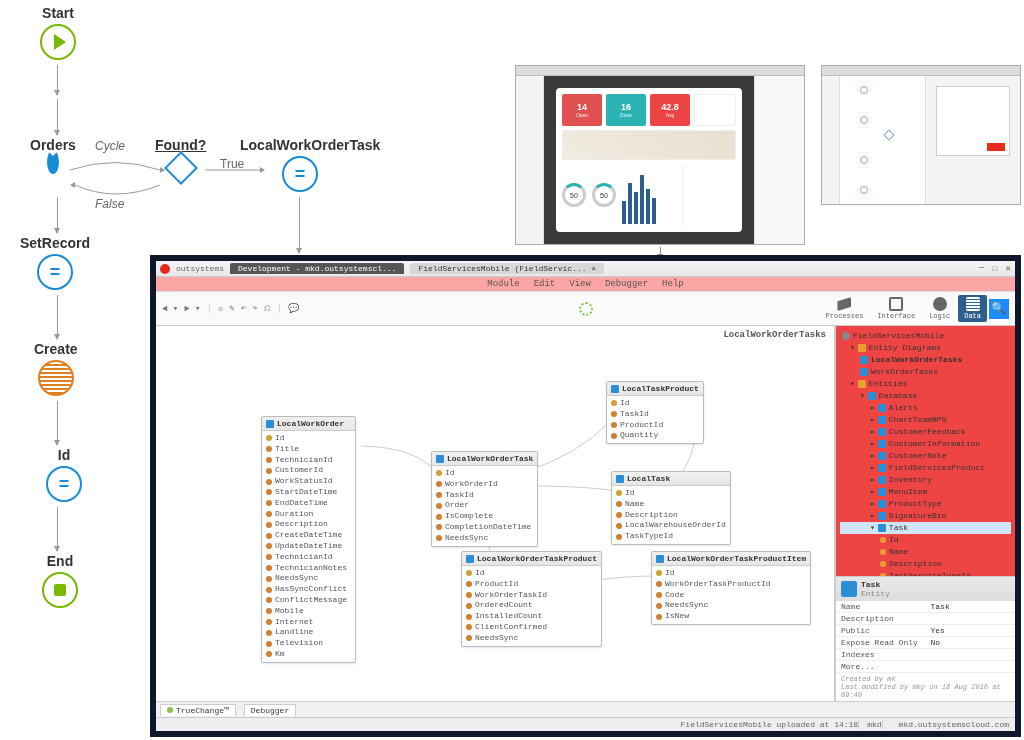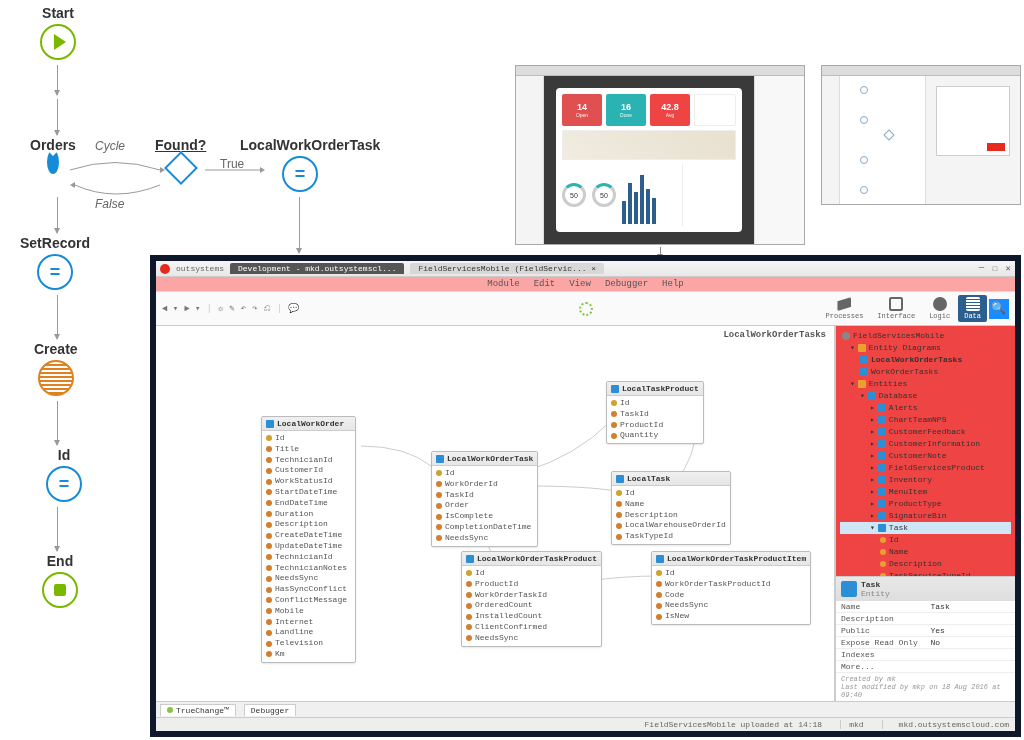--- a/index.html
+++ b/index.html
@@ -65,21 +65,21 @@
 .props-h { background: linear-gradient(#e8e8e8,#dedede); padding: 3px 5px; display: flex; align-items: center; gap: 4px; }
 .props-hic { width: 16px; height: 16px; background: #2c8fd6; border-radius: 2px; }
 .props-grid { display: grid; grid-template-columns: 1fr 1fr; }
 .props-grid > div { padding: 1px 5px; border-bottom: 1px solid #eee; }
 .props-grid .k { color: #555; }
 .props-foot { padding: 2px 5px; color: #999; font-size: 7px; font-style: italic; }
 
 .ide-bottom { display: flex; border-top: 1px solid #ccc; background: #f0f0f0; height: 16px; align-items: center; padding: 0 4px; gap: 8px; font-size: 8px; }
 .btab { background: #fff; border: 1px solid #ccc; border-bottom: none; padding: 1px 6px; display: flex; align-items: center; gap: 3px; }
 .gdot { width: 6px; height: 6px; background: #8bc34a; border-radius: 50%; }
-.ide-status { height: 14px; background: #eee; border-top: 1px solid #ccc; display: flex; align-items: center; justify-content: flex-end; padding: 0 6px; gap: 18px; font-size: 8px; color: #666; }
+.ide-status { height: 14px; background: #eee; border-top: 1px solid #ccc; display: flex; align-items: center; justify-content: flex-end; padding: 0 6px; gap: 0; font-size: 8px; color: #666; }
 
 
 .thumbs { position: absolute; right: 3px; top: 65px; display: flex; gap: 16px; align-items: flex-start; }
 .thumb { border: 1px solid #aaa; background: #fff; }
 .thumb.big { width: 290px; height: 180px; }
 .thumb.sm { width: 200px; height: 140px; }
 .th-chrome { height: 10px; background: #ddd; border-bottom: 1px solid #bbb; }
 .th-body { display: flex; height: calc(100% - 10px); }
 .th-side { width: 28px; background: #f4f4f4; border-right: 1px solid #ddd; }
 .th-main { flex: 1; background: #3a3a3a; position: relative; padding: 12px; }

